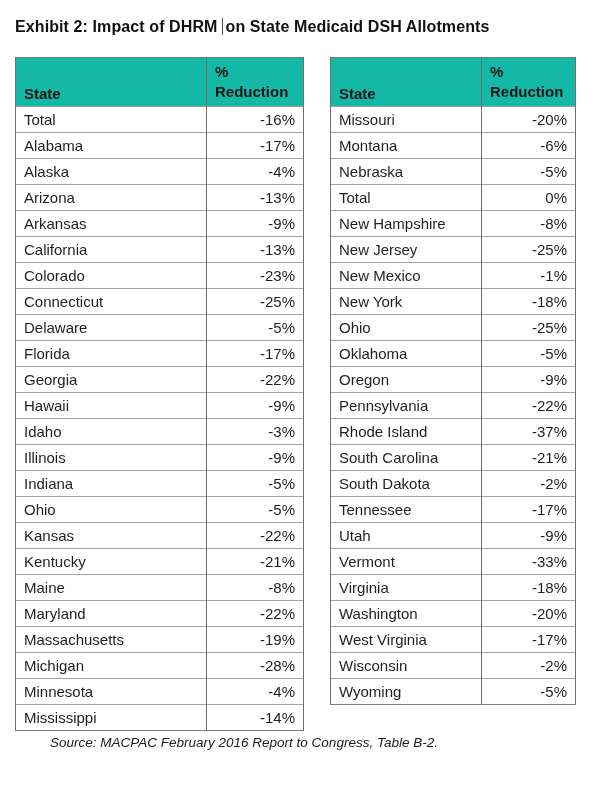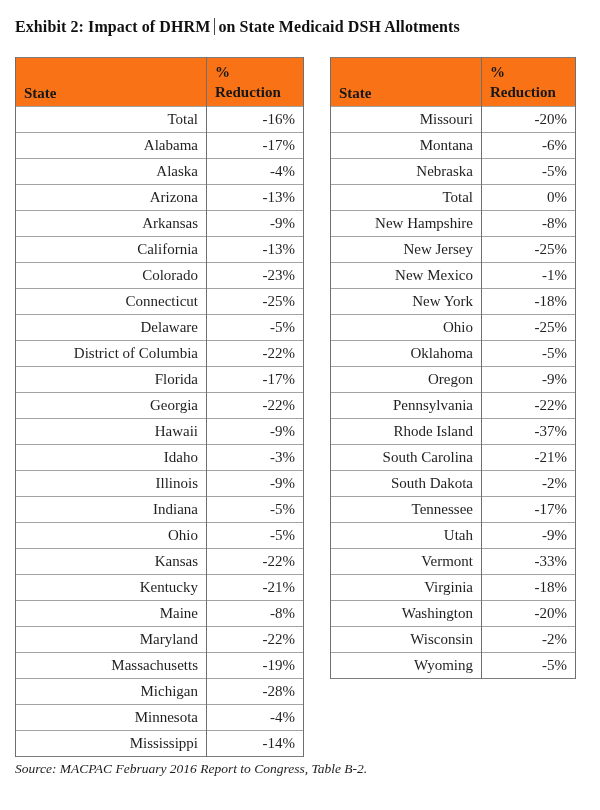--- a/index.html
+++ b/index.html
@@ -9,21 +9,20 @@
     font-family: "Liberation Sans", "DejaVu Sans", sans-serif;
     color: #1f1f1f;
   }
   .page {
     width: 600px;
     height: 810px;
     background: #ffffff;
     overflow: hidden;
     box-sizing: border-box;
     padding: 18px 0 0 15px;
-    font-family: Liberation Serif, serif;
   }
   .title {
     font-size: 16px;
     font-weight: bold;
     color: #111111;
     letter-spacing: 0.1px;
     white-space: nowrap;
   }
   .text-cursor {
     display: inline-block;
@@ -53,21 +52,21 @@
     border-top: 1px solid #7d7d7d;
     border-bottom: 1px solid #7d7d7d;
   }
   table.t-left { width: 288px; margin-right: 26px; }
   table.t-left col.c-state { width: 191px; }
   table.t-left col.c-pct   { width: 97px; }
   table.t-right { width: 245px; }
   table.t-right col.c-state { width: 151px; }
   table.t-right col.c-pct   { width: 94px; }
   table.exhibit thead th {
-    background: #f97316;
+    background: #14b8a6;
     height: 49px;
     vertical-align: bottom;
     text-align: left;
     font-weight: bold;
     padding: 0 4px 4px 8px;
     box-sizing: border-box;
     color: #171717;
     margin-top: 23px;
   }
   table.exhibit thead th .hdr-wrap {
@@ -77,27 +76,28 @@
   }
   table.exhibit tbody td {
     border-top: 1px solid #a3a3a3;
     height: 26px;
     box-sizing: border-box;
     padding: 0 8px;
     vertical-align: middle;
     white-space: nowrap;
     overflow: hidden;
   }
-  table.exhibit tbody td.state-cell { text-align: right; }
+  table.exhibit tbody td.state-cell { text-align: left; }
   table.exhibit tbody td.pct-cell   { text-align: right; }
   .source-note {
     margin-top: 4px;
     font-size: 13.5px;
     font-style: italic;
     color: #1c1c1c;
+    margin-left: 35px;
   }
 </style>
 </head>
 <body>
 
 <div class="page">
 
   <div class="title">
     <span>Exhibit 2: Impact of DHRM</span><span class="text-cursor"></span><span>on State Medicaid DSH Allotments</span>
   </div>
@@ -148,24 +148,20 @@
           </tr>
           <tr>
             <td class="state-cell">Connecticut</td>
             <td class="pct-cell">-25%</td>
           </tr>
           <tr>
             <td class="state-cell">Delaware</td>
             <td class="pct-cell">-5%</td>
           </tr>
           <tr>
-            <td class="state-cell">District of Columbia</td>
-            <td class="pct-cell">-22%</td>
-          </tr>
-          <tr>
             <td class="state-cell">Florida</td>
             <td class="pct-cell">-17%</td>
           </tr>
           <tr>
             <td class="state-cell">Georgia</td>
             <td class="pct-cell">-22%</td>
           </tr>
           <tr>
             <td class="state-cell">Hawaii</td>
             <td class="pct-cell">-9%</td>
@@ -309,20 +305,24 @@
           </tr>
           <tr>
             <td class="state-cell">Virginia</td>
             <td class="pct-cell">-18%</td>
           </tr>
           <tr>
             <td class="state-cell">Washington</td>
             <td class="pct-cell">-20%</td>
           </tr>
           <tr>
+            <td class="state-cell">West Virginia</td>
+            <td class="pct-cell">-17%</td>
+          </tr>
+          <tr>
             <td class="state-cell">Wisconsin</td>
             <td class="pct-cell">-2%</td>
           </tr>
           <tr>
             <td class="state-cell">Wyoming</td>
             <td class="pct-cell">-5%</td>
           </tr>
         </tbody>
     </table>
 

